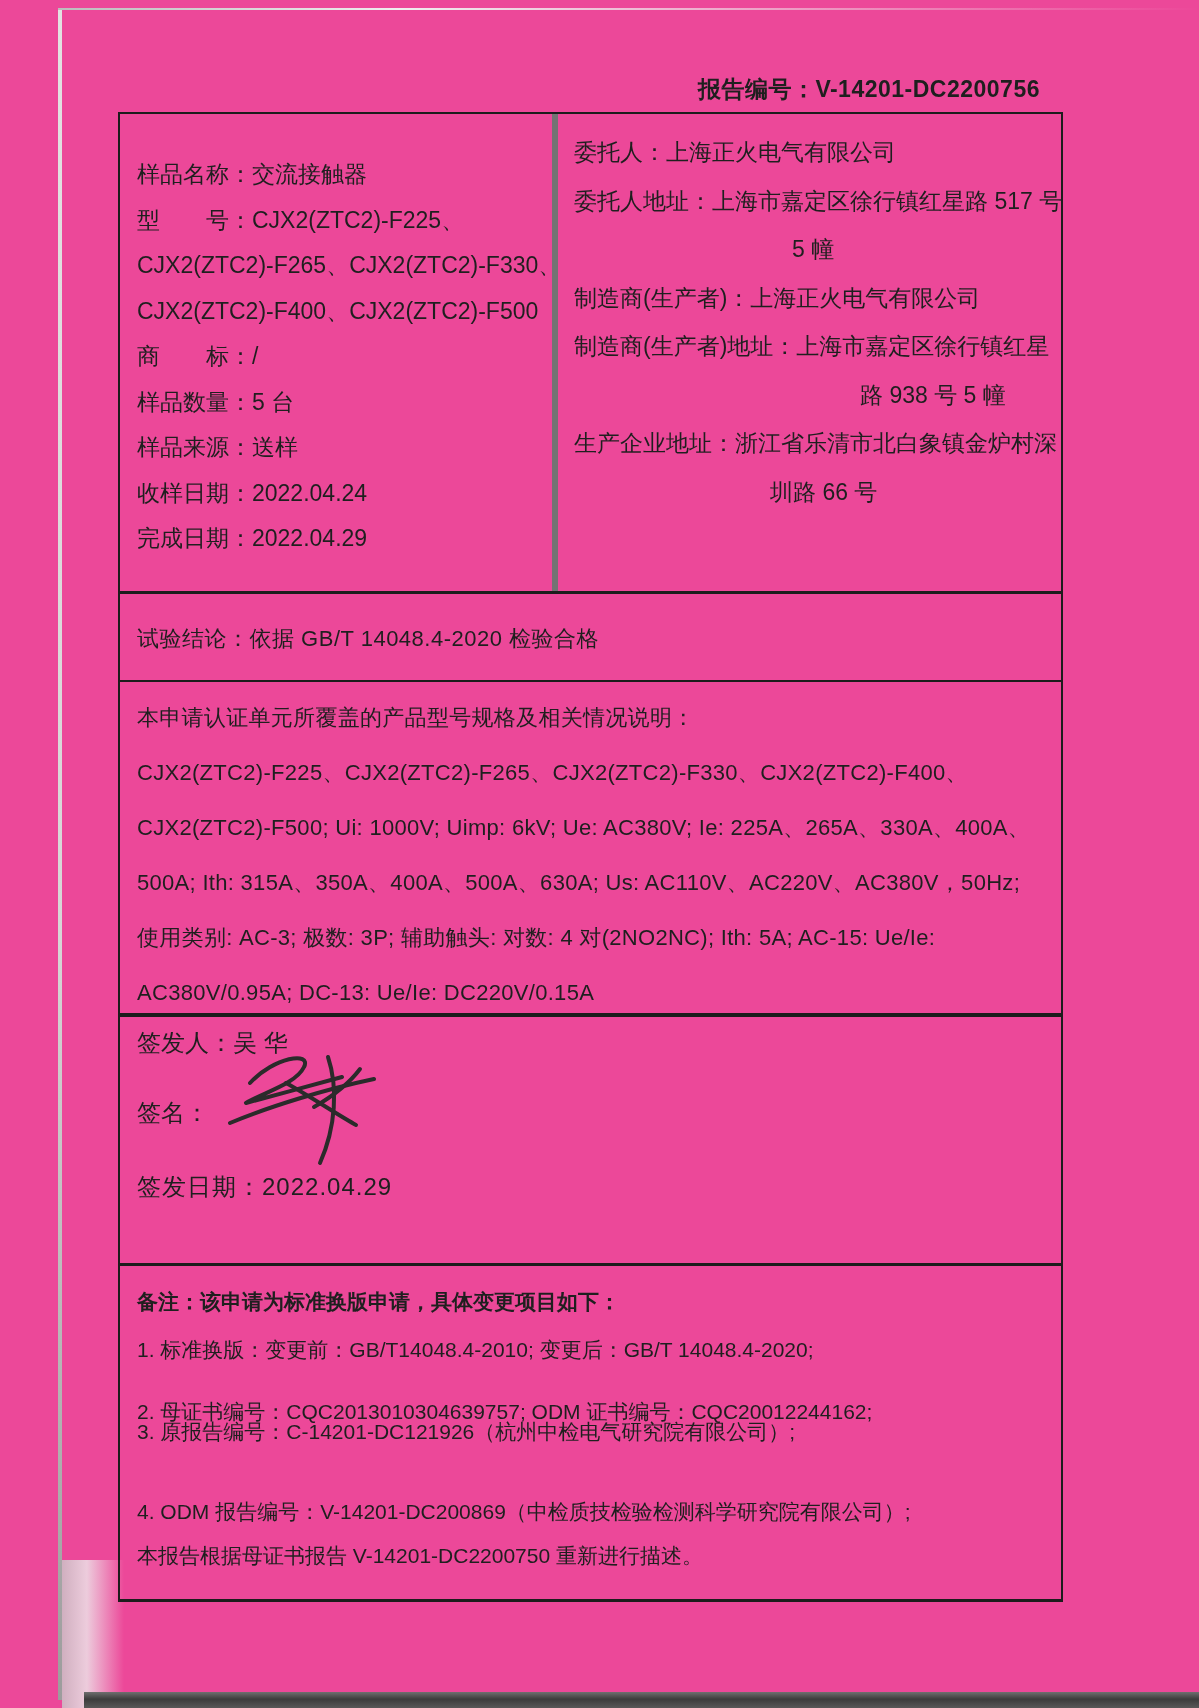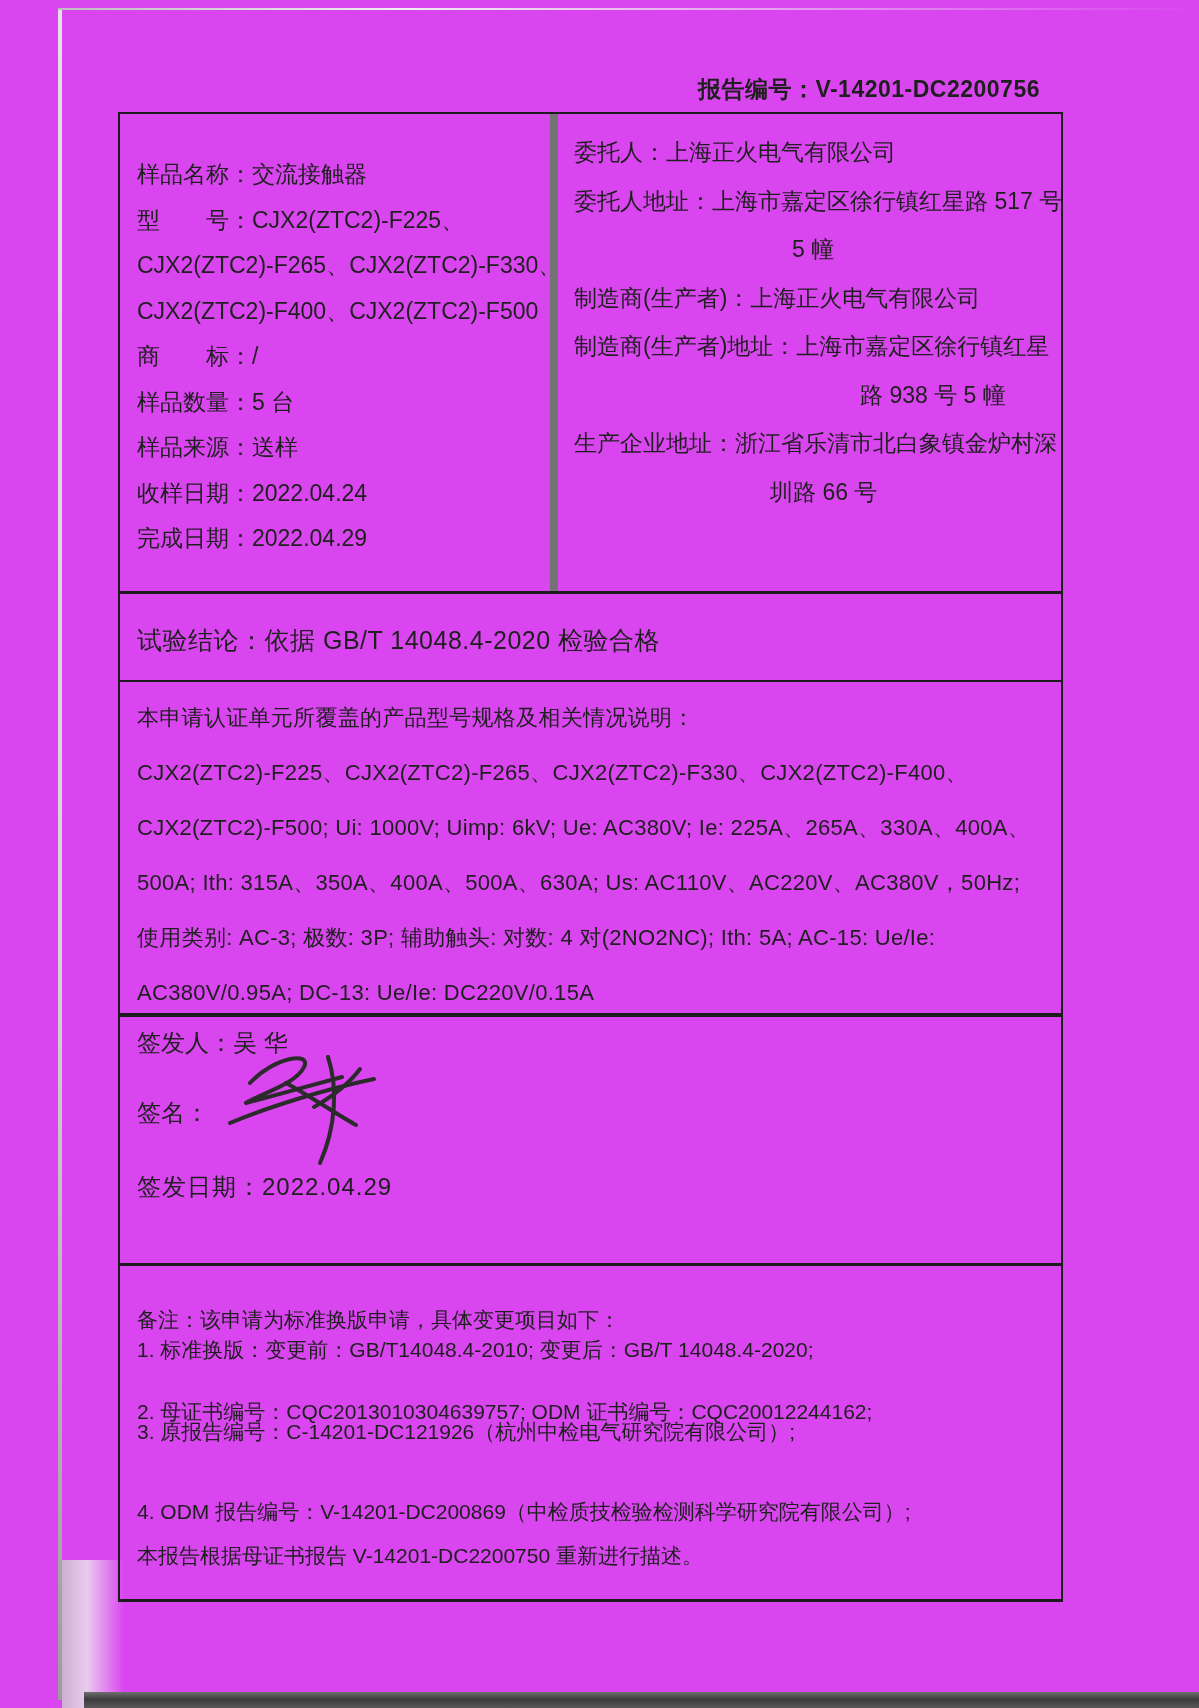--- a/index.html
+++ b/index.html
@@ -1,18 +1,18 @@
 <!DOCTYPE html>
 <html><head>
 <meta charset="utf-8">
 <style>
   html,body{margin:0;padding:0;background:#ffffff;}
   .canvas{
     position:relative; width:1199px; height:1708px;
-    background:#d946ef; overflow:hidden;
+    background:#ec4899; overflow:hidden;
     font-family:"Liberation Sans","DejaVu Sans",sans-serif;
     color:#1f1f1f;
   }
   
   .scan-edge-left{
     position:absolute; left:58px; top:8px; width:4px; height:1692px;
     background:linear-gradient(to bottom,#e2e2e2 0%,#d6d6d6 55%,#9c9c9c 100%);
   }
   .scan-edge-top{
     position:absolute; left:58px; top:8px; width:1141px; height:2px;
@@ -41,44 +41,44 @@
   .sec-info{ top:112px; height:481px; display:flex; }
   .sec-conclusion{ top:591px; height:91px; border-top-width:3px; }
   .sec-specs{ top:682px; height:333px; border-top-width:0; }
   .sec-sign{ top:1015px; height:250px; }
   .sec-remarks{ top:1263px; height:339px; border-top-width:3px; border-bottom-width:3px; }
 
   .ln{ white-space:nowrap; }
 
   .cell{ box-sizing:border-box; }
   .cell-left{
-    width:438px; border-right:8px solid #737373;
+    width:438px; border-right:6px solid #737373;
     padding:38px 0 0 17px; font-size:23px; line-height:45.5px;
   }
   .cell-right{
     width:505px; padding:14px 0 8px 16px; font-size:23px; line-height:48.5px;
   }
   .ind-a{ padding-left:218px; }
   .ind-b{ padding-left:286px; }
   .ind-c{ padding-left:196px; }
 
   .sec-conclusion .ln{
-    padding:30px 0 0 17px; font-size:25px; letter-spacing:.5px;
+    padding:30px 0 0 17px; font-size:22px; letter-spacing:.5px;
   }
   .sec-specs{ padding:8px 4px 0 17px; font-size:22px; line-height:55px; }
   .sec-specs .ln{ letter-spacing:.3px; }
 
   .sec-sign .ln{ position:absolute; left:17px; font-size:24px; }
   .sign-issuer{ top:10px; }
   .sign-label{ top:80px; }
   .sign-date{ top:154px; letter-spacing:1px; }
   .sig-svg{ position:absolute; left:96px; top:22px; }
 
   .sec-remarks .ln{ position:absolute; left:17px; font-size:21px; }
-  .rm-0{ top:40px; font-size:23px; }
+  .rm-0{ top:22px; font-size:23px;font-weight:bold; }
   .rm-1{ top:70px; }
   .rm-2{ top:112px;margin-top:20px; }
   .rm-3{ top:152px; }
   .rm-4{ top:194px; left:212px; }
   .rm-5{ top:232px; }
   .rm-6{ top:276px; }
 </style>
 </head>
 <body>
 

